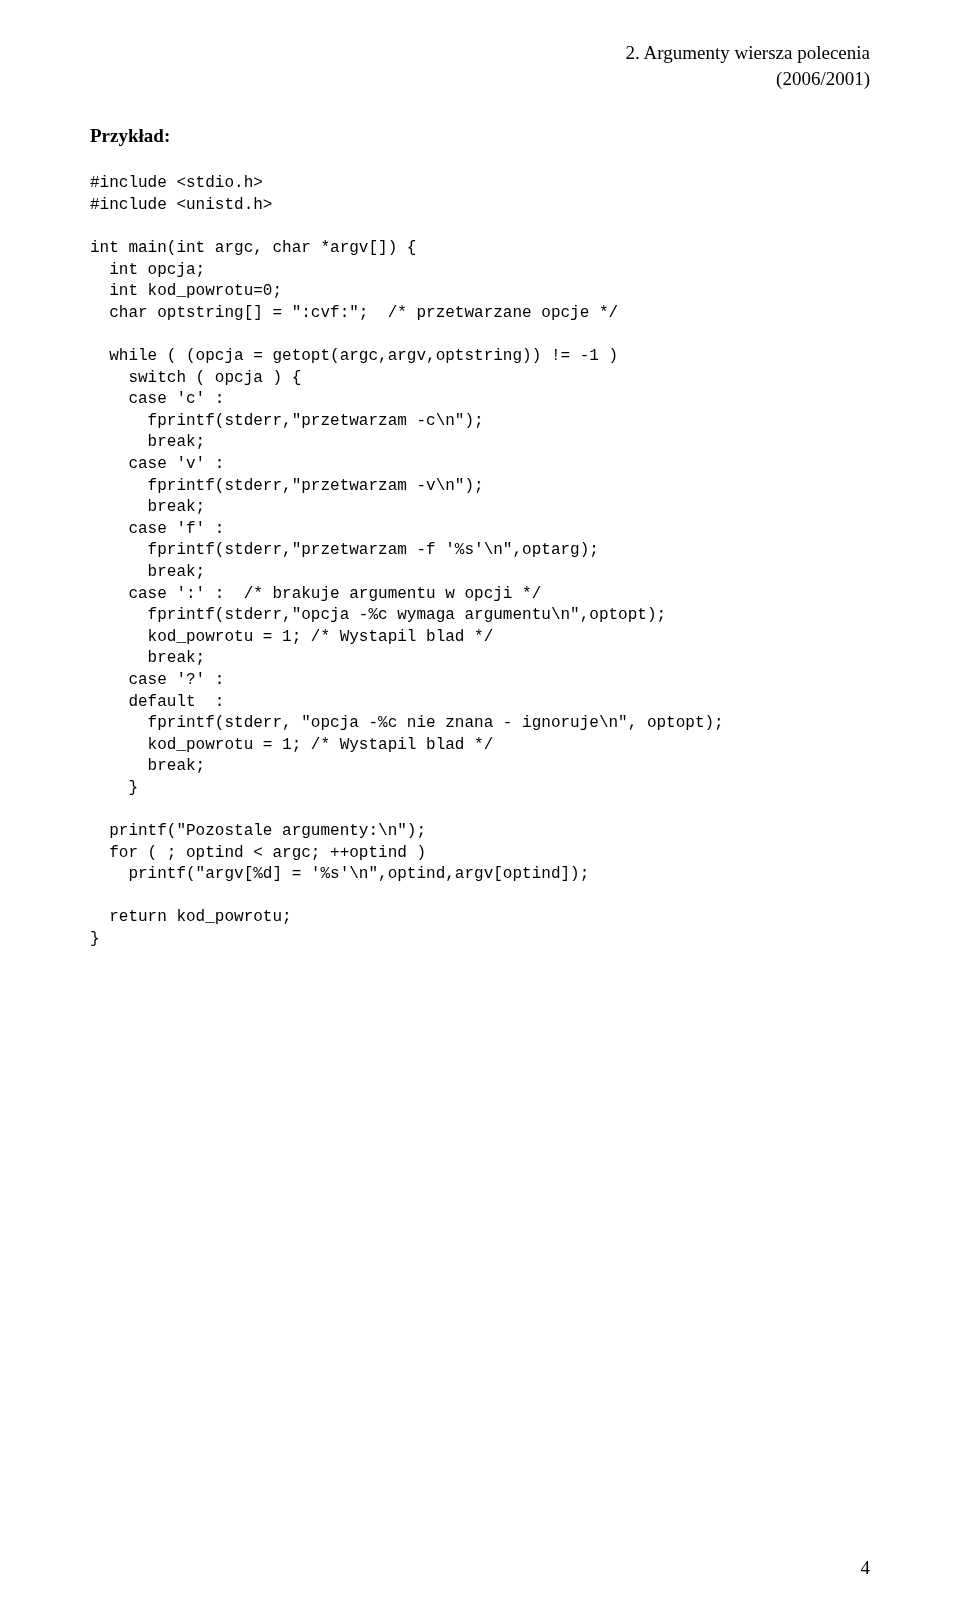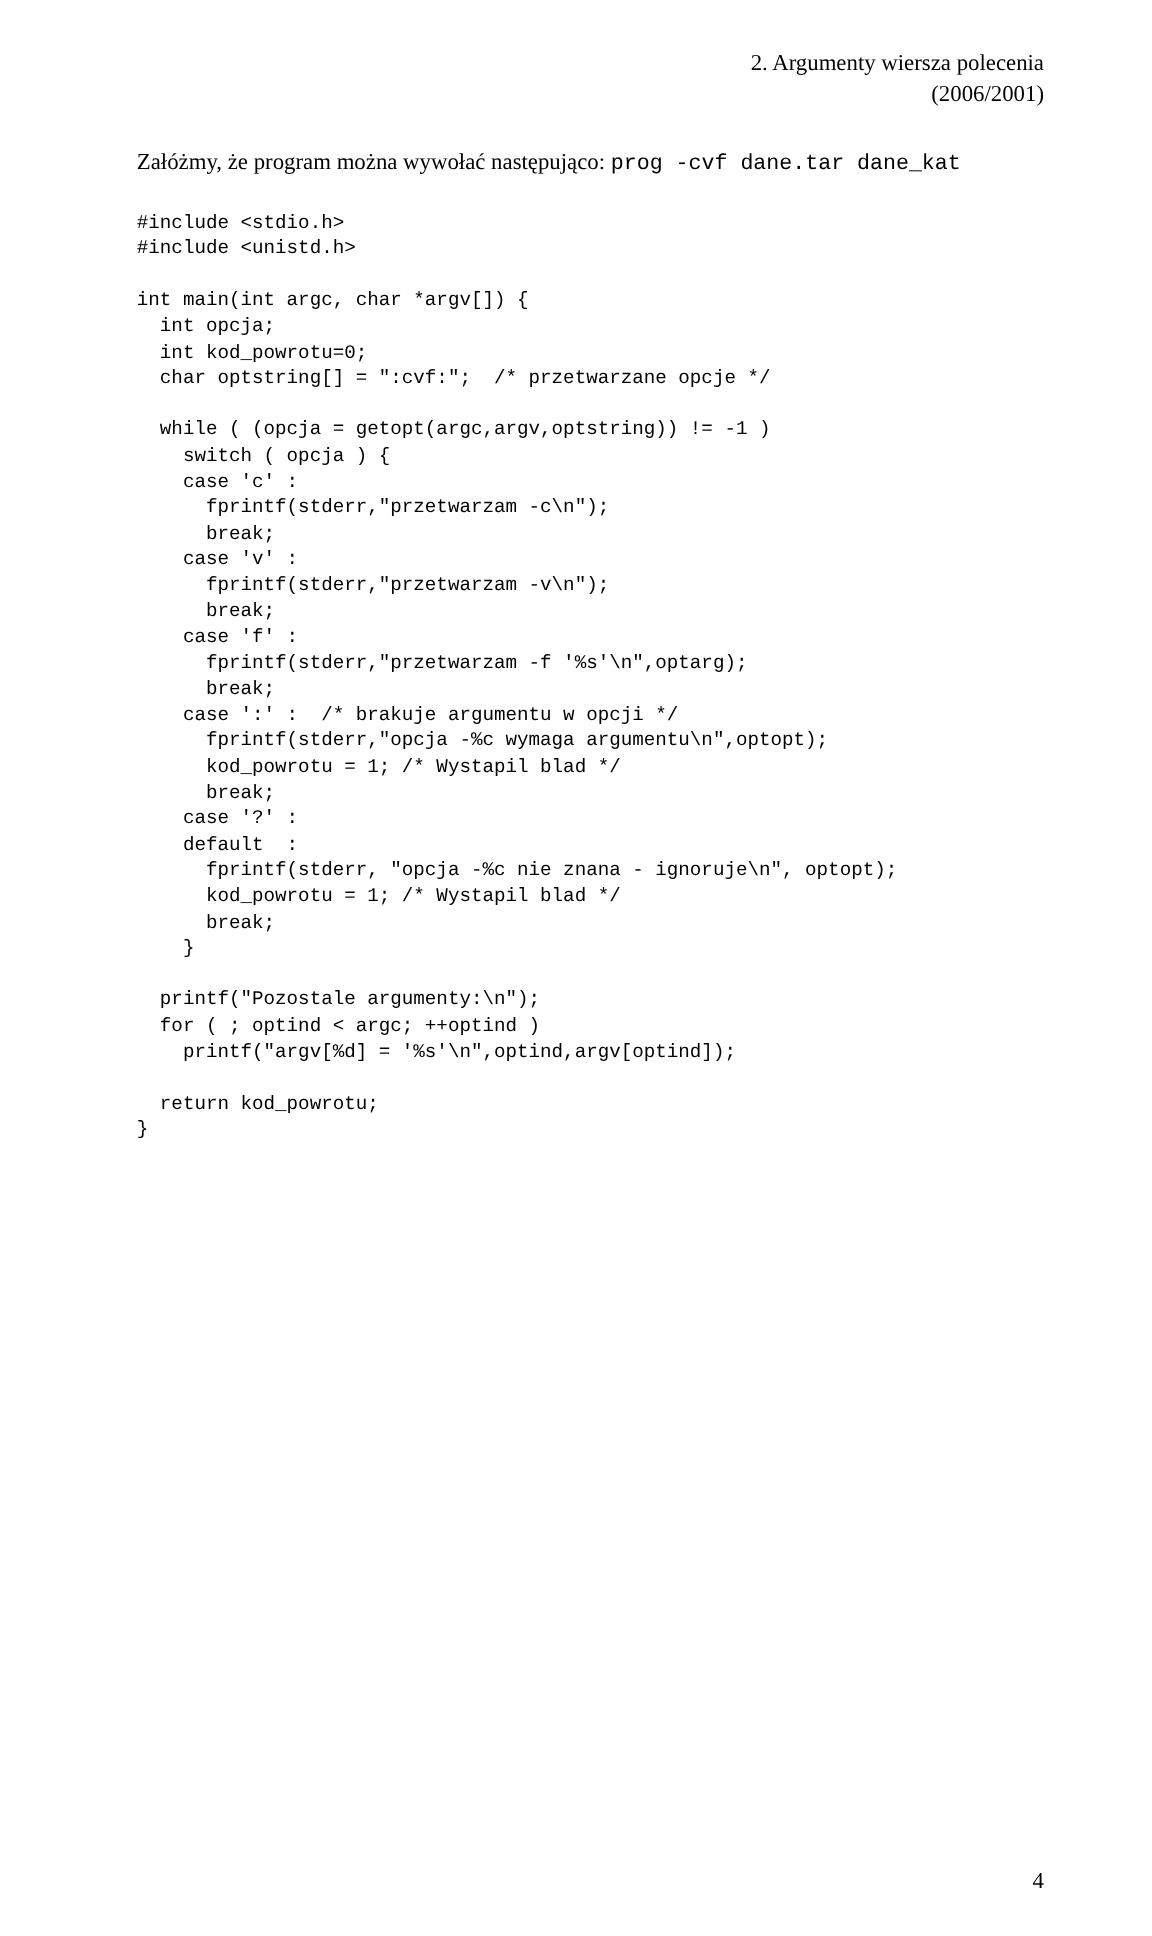--- a/index.html
+++ b/index.html
@@ -6,21 +6,21 @@
     margin: 0;
     padding: 0;
     width: 960px;
     background: #ffffff;
     font-family: "Times New Roman", Times, serif;
     color: #000000;
   }
   .page {
     width: 960px;
     min-height: 1613px;
-    padding: 40px 90px 0 114px;
+    padding: 40px 90px 0 90px;
     box-sizing: border-box;
     position: relative;
     border-radius: 26px;
   }
   .header-right {
     text-align: right;
     font-size: 19px;
     line-height: 1.35;
     margin-bottom: 34px;
   }
@@ -55,24 +55,22 @@
 </head>
 <body>
 
 <div class="page">
 
   <div class="header-right">
     <span>2. Argumenty wiersza polecenia</span><br>
     <span>(2006/2001)</span>
   </div>
 
+  <div class="section-title">Przykład:</div>
 
-  <div class="intro-line">
-    <span>Załóżmy, że program można wywołać następująco: </span><span class="mono">prog -cvf dane.tar dane_kat</span>
-  </div>
 
   <div class="code-block">#include &lt;stdio.h&gt;
 #include &lt;unistd.h&gt;
 
 int main(int argc, char *argv[]) {
   int opcja;
   int kod_powrotu=0;
   char optstring[] = ":cvf:";  /* przetwarzane opcje */
 
   while ( (opcja = getopt(argc,argv,optstring)) != -1 )

